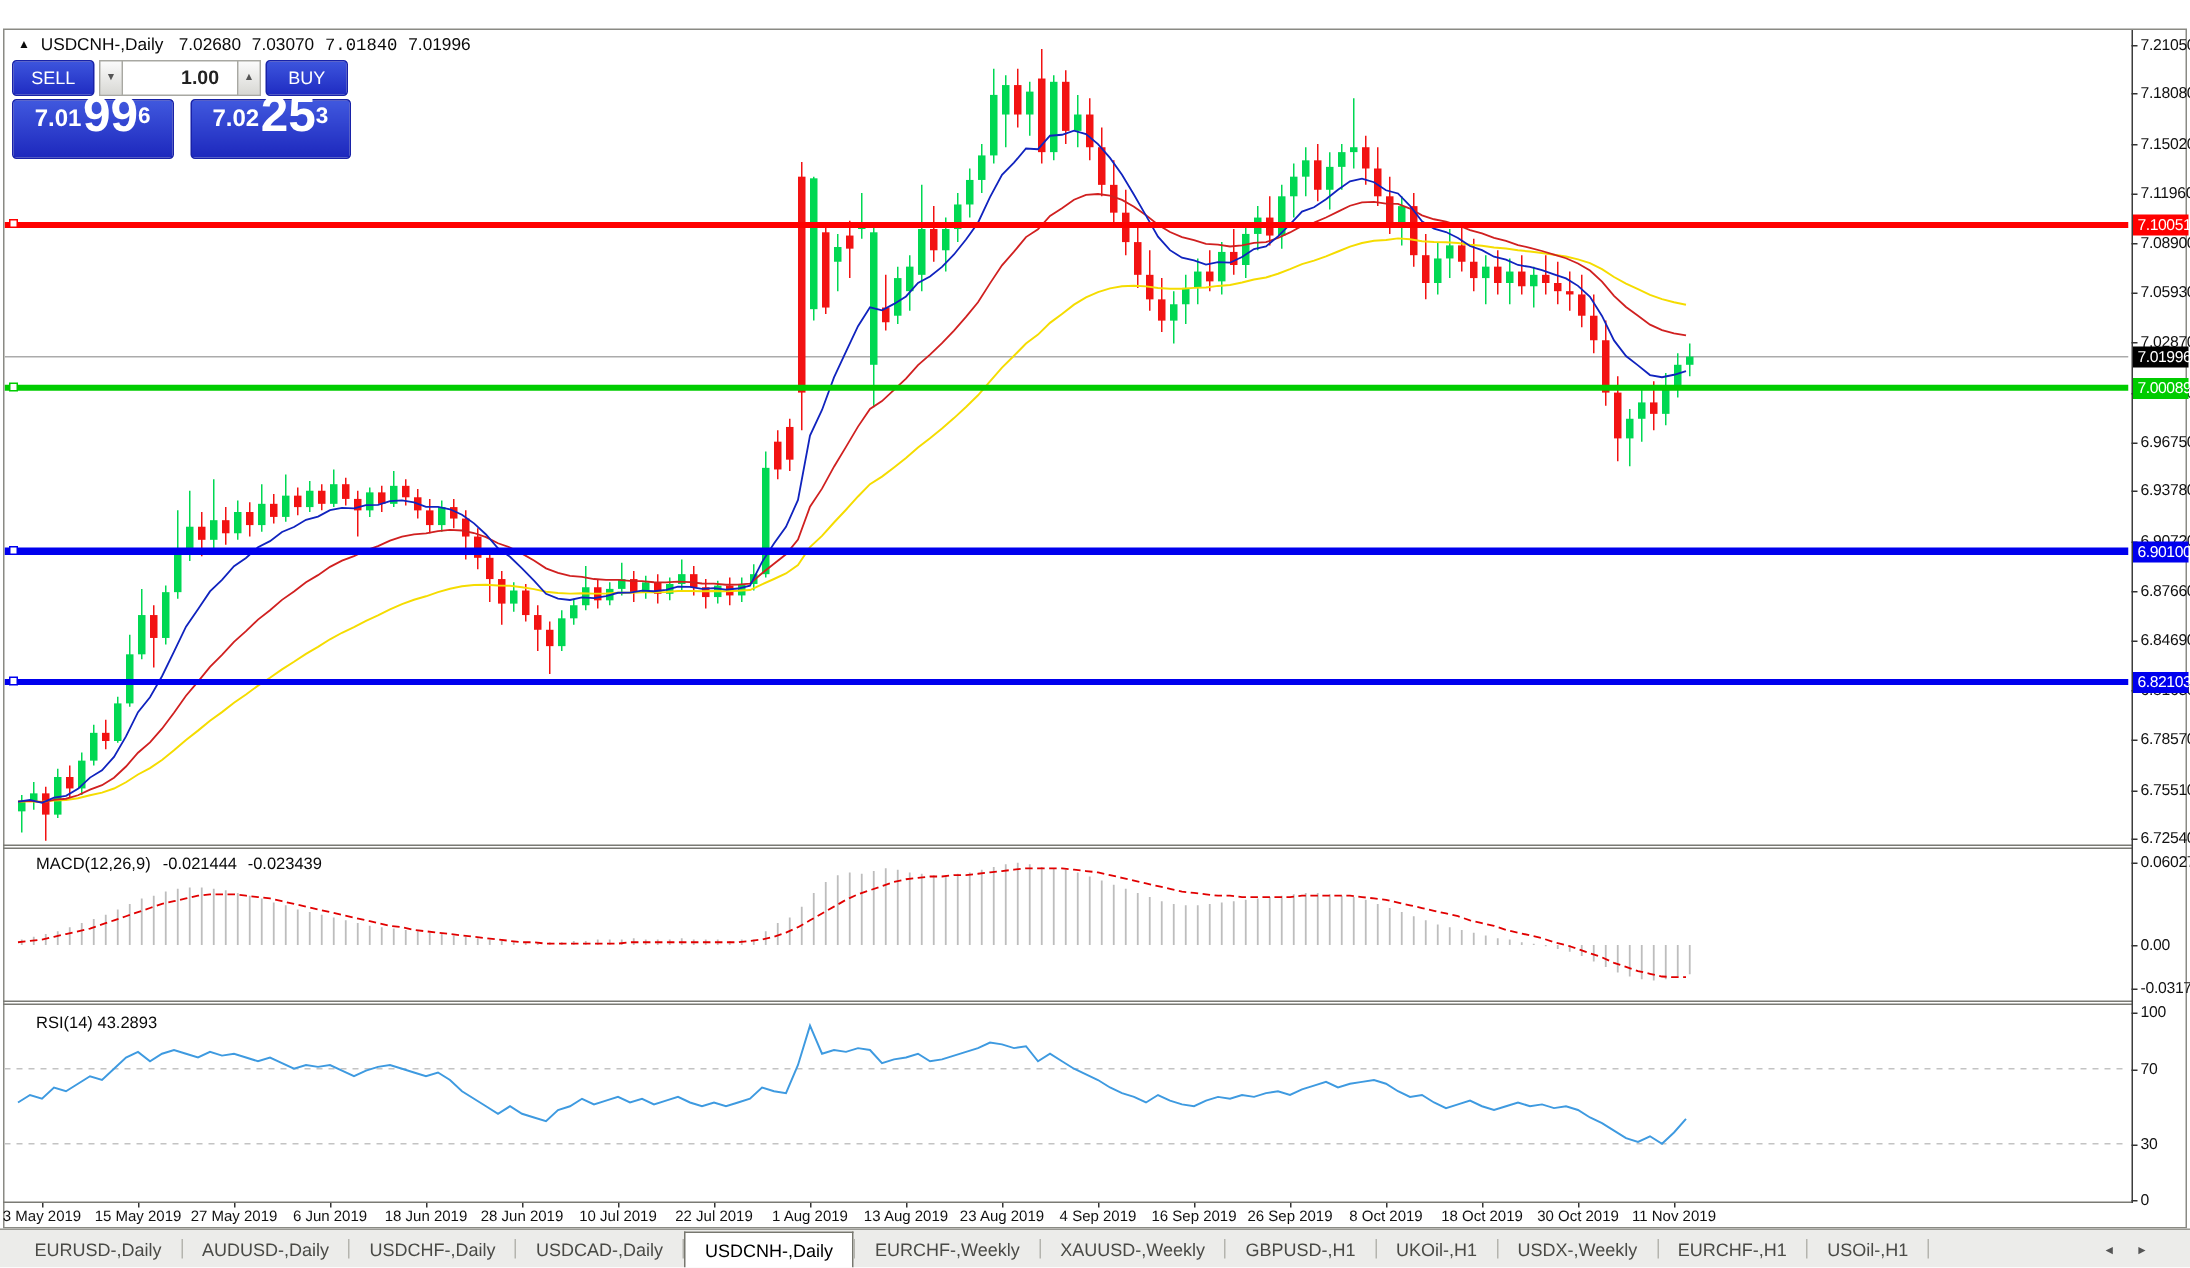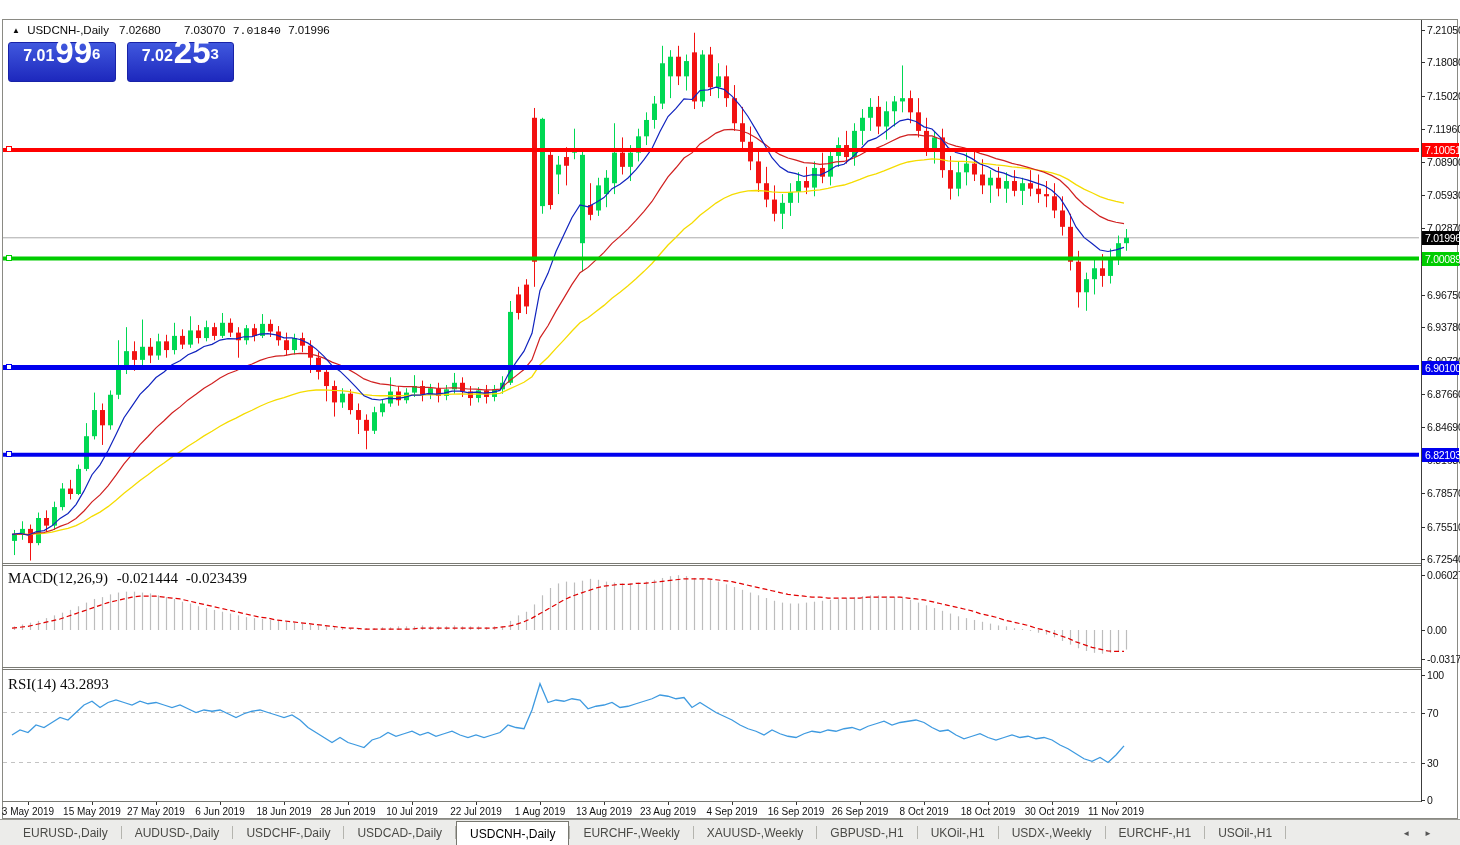--- a/index.html
+++ b/index.html
@@ -27,21 +27,21 @@
     padding:1px 1px 1px 3px; letter-spacing:-0.3px; white-space:nowrap; z-index:5; }
   .lvl-marker { position:absolute; width:6px; height:6px; background:#fff; z-index:4; }
 
   .date-axis { position:absolute; left:2px; top:802px; width:1420px; height:17px; }
   .date-label { position:absolute; top:4px; font-size:10px; color:#111; white-space:nowrap; transform:translateX(-50%); }
   .date-tick { position:absolute; top:0; width:1px; height:3px; background:#333; }
 
   
   .ohlc-header { position:absolute; left:12px; top:24px; font-size:11.5px; color:#0a0a0a; z-index:6; }
   .ohlc-header .tri { font-size:8px; vertical-align:1px; margin-right:4px; }
-  .ind-label { position:absolute; left:8px; font-size:15px; color:#0a0a0a; z-index:6;font-family:Liberation Serif, serif; }
+  .ind-label { position:absolute; left:24px; font-size:11px; color:#0a0a0a; z-index:6; }
 
   
   .trade-panel { position:absolute; left:8px; top:40px; width:226px; z-index:7; }
   .tp-row1 { display:flex; height:24px; }
   .tp-btn { width:55px; height:24px; color:#fff; font-size:12px; text-align:center; line-height:23px;
     background:linear-gradient(180deg,#3d55dd,#1f2cc2); border:1px solid #1822a8; border-radius:3px; cursor:pointer; }
   .tp-spin { display:flex; margin:0 3px; height:24px; }
   .spin-btn { width:16px; height:24px; background:linear-gradient(180deg,#fbfbfb,#d8d8d4); border:1px solid #a8a8a2;
     font-size:7px; color:#555; text-align:center; line-height:22px; cursor:pointer; }
   .vol-field { width:76px; height:24px; border-top:1px solid #a8a8a2; border-bottom:1px solid #a8a8a2;
@@ -70,26 +70,39 @@
 
 <div id="stage">
 
 
   <div class="chart-win"></div>
 
   <div class="ohlc-header">
     <span class="tri">▲</span>
     <span>USDCNH-,Daily</span>
     <span style="margin-left:7px;">7.02680</span>
-    <span style="margin-left:20px;">7.03070</span>
+    <span style="margin-left:4px;">7.03070</span>
     <span style="margin-left:4px;font-family:Liberation Mono, monospace;">7.01840</span>
     <span style="margin-left:4px;">7.01996</span>
   </div>
 
   <div class="trade-panel">
+    <div class="tp-row1">
+      <div class="tp-btn">SELL</div>
+      <div class="tp-spin">
+        <div class="spin-btn">
+          <span>▼</span>
+        </div>
+        <div class="vol-field">1.00</div>
+        <div class="spin-btn">
+          <span>▲</span>
+        </div>
+      </div>
+      <div class="tp-btn">BUY</div>
+    </div>
     <div class="tp-row2">
       <div class="big-box">
         <span class="bp-prefix">7.01</span>
         <span class="bp-big">99</span>
         <span class="bp-sup">6</span>
       </div>
       <div class="big-box">
         <span class="bp-prefix">7.02</span>
         <span class="bp-big">25</span>
         <span class="bp-sup">3</span>

